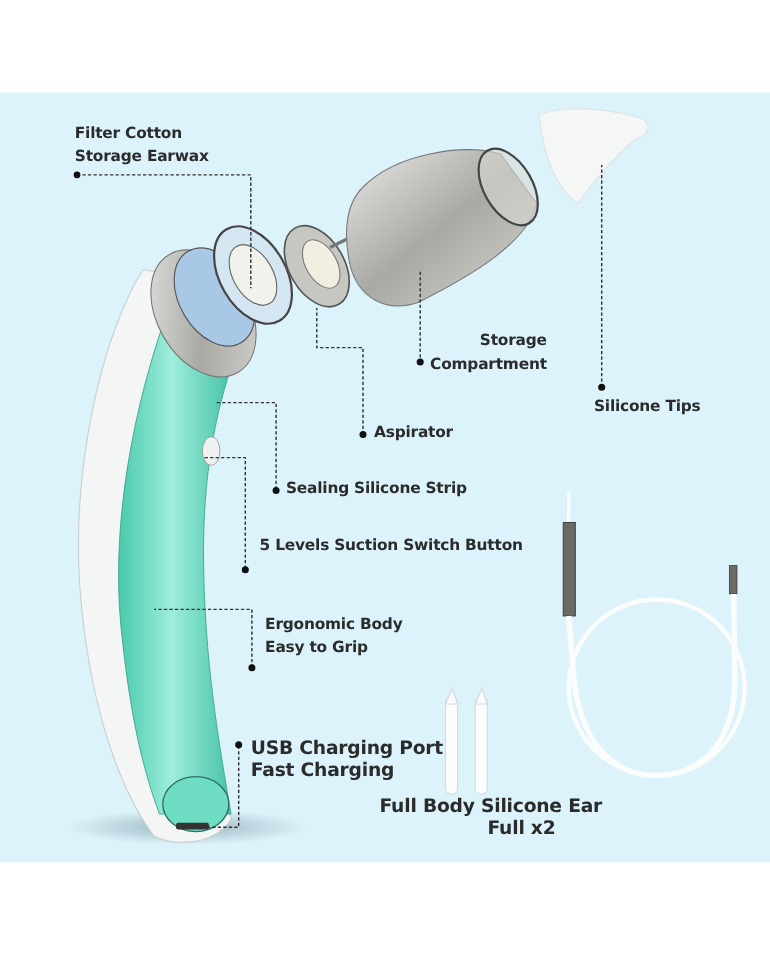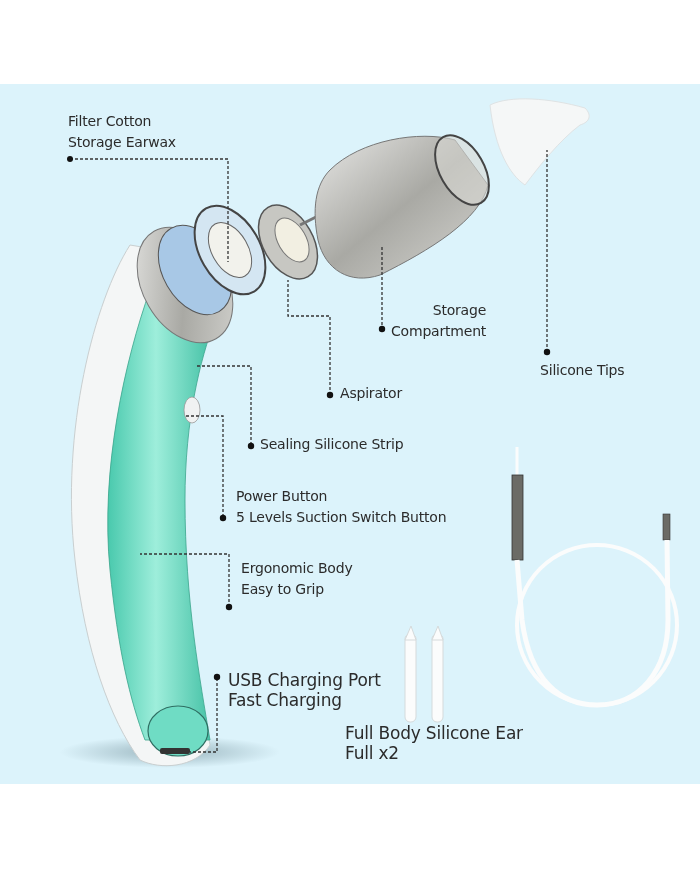--- a/index.html
+++ b/index.html
@@ -1,21 +1,21 @@
 <!DOCTYPE html>
 <html><head>
 <meta charset="utf-8">
 <style>
   html,body{margin:0;padding:0;background:#ffffff;}
   body{width:700px;height:869px;position:relative;overflow:hidden;font-family:"DejaVu Sans","Liberation Sans",sans-serif;}
   .band{position:absolute;left:0;top:84px;width:700px;height:700px;background:#dcf3fb;}
   svg.art{position:absolute;left:0;top:0;}
-  .lbl{position:absolute;color:#2b2b2b;font-size:14px;line-height:21px;white-space:nowrap;letter-spacing:-0.2px;}
+  .lbl{position:absolute;color:#2b2b2b;font-size:14px;line-height:21px;white-space:nowrap;letter-spacing:-0.2px;font-weight:bold;}
   .lbl.small{font-size:17px;line-height:20px;}
-  .center{text-align:left;}
+  .center{text-align:right;}
 </style>
 </head>
 <body>
 
 <div class="band"></div>
 
 <svg class="art" width="700" height="869" viewBox="0 0 700 869">
   <defs>
     <linearGradient id="teal" x1="0" x2="1" y1="0" y2="0">
       <stop offset="0" stop-color="#49c9ad"></stop>
@@ -113,21 +113,20 @@
 
 <div class="lbl" style="left:340px;top:383px;">
   <div>Aspirator</div>
 </div>
 
 <div class="lbl" style="left:260px;top:434px;text-align:center;">
   <div>Sealing Silicone Strip</div>
 </div>
 
 <div class="lbl" style="left:236px;top:486px;">
-  <div>Power Button</div>
   <div>5 Levels Suction Switch Button</div>
 </div>
 
 <div class="lbl" style="left:241px;top:558px;">
   <div>Ergonomic Body</div>
   <div>Easy to Grip</div>
 </div>
 
 <div class="lbl small" style="left:228px;top:670px;">
   <div>USB Charging Port</div>

